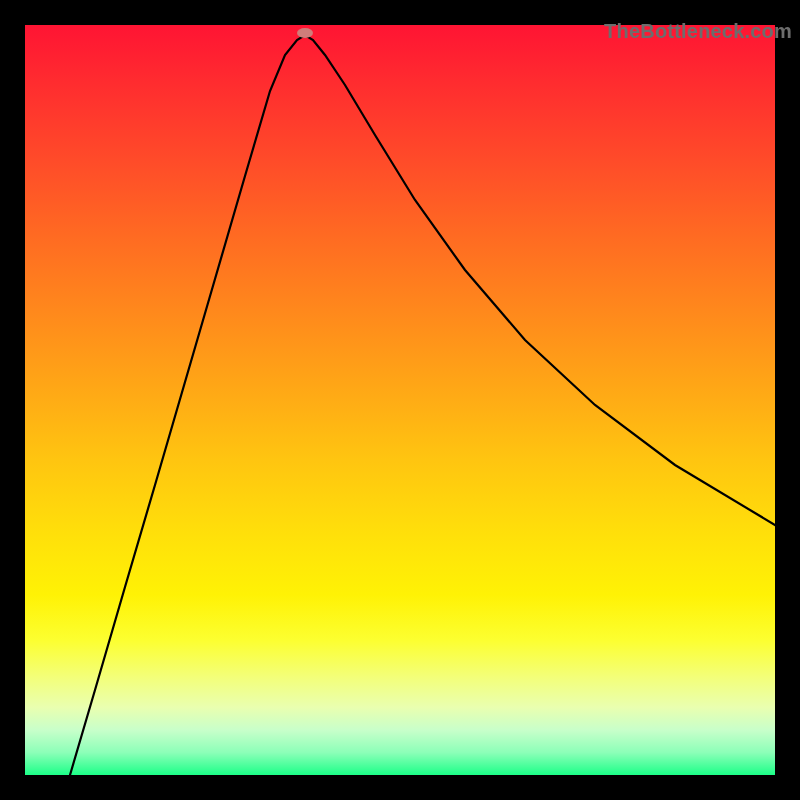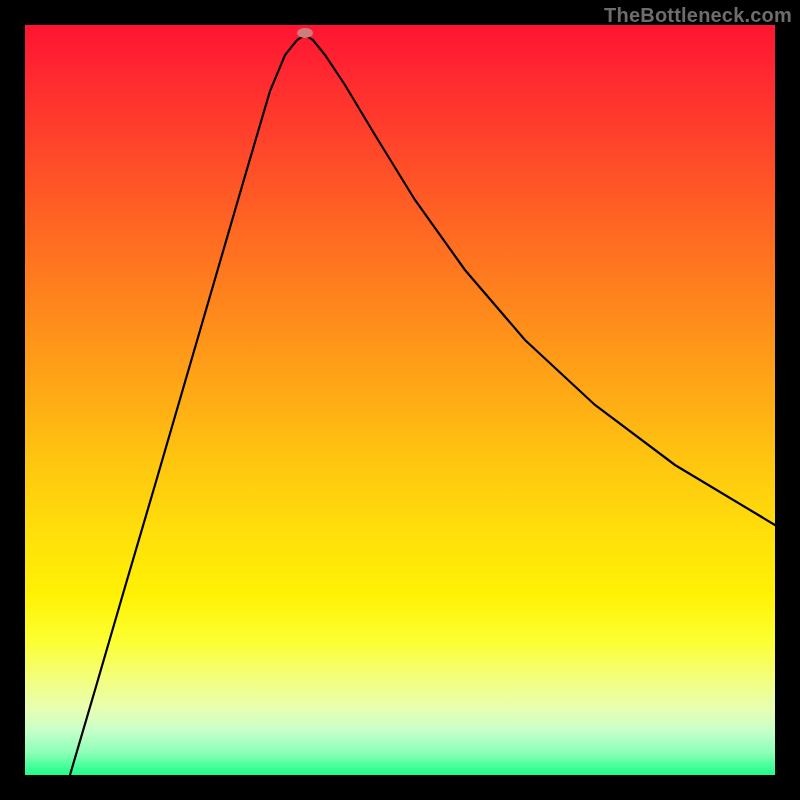--- a/index.html
+++ b/index.html
@@ -43,21 +43,21 @@
   .marker {
     position: absolute;
     width: 16px;
     height: 10px;
     background: #cf7d7a;
     border-radius: 50%;
     transform: translate(-50%, -50%);
   }
   .watermark {
     position: absolute;
-    top: 4px;
+    top: 20px;
     right: 8px;
     font-family: Arial, Helvetica, sans-serif;
     font-size: 20px;
     font-weight: 600;
     color: #6d6d6d;
     letter-spacing: 0.2px;
   }
 </style>
 </head>
 <body>

